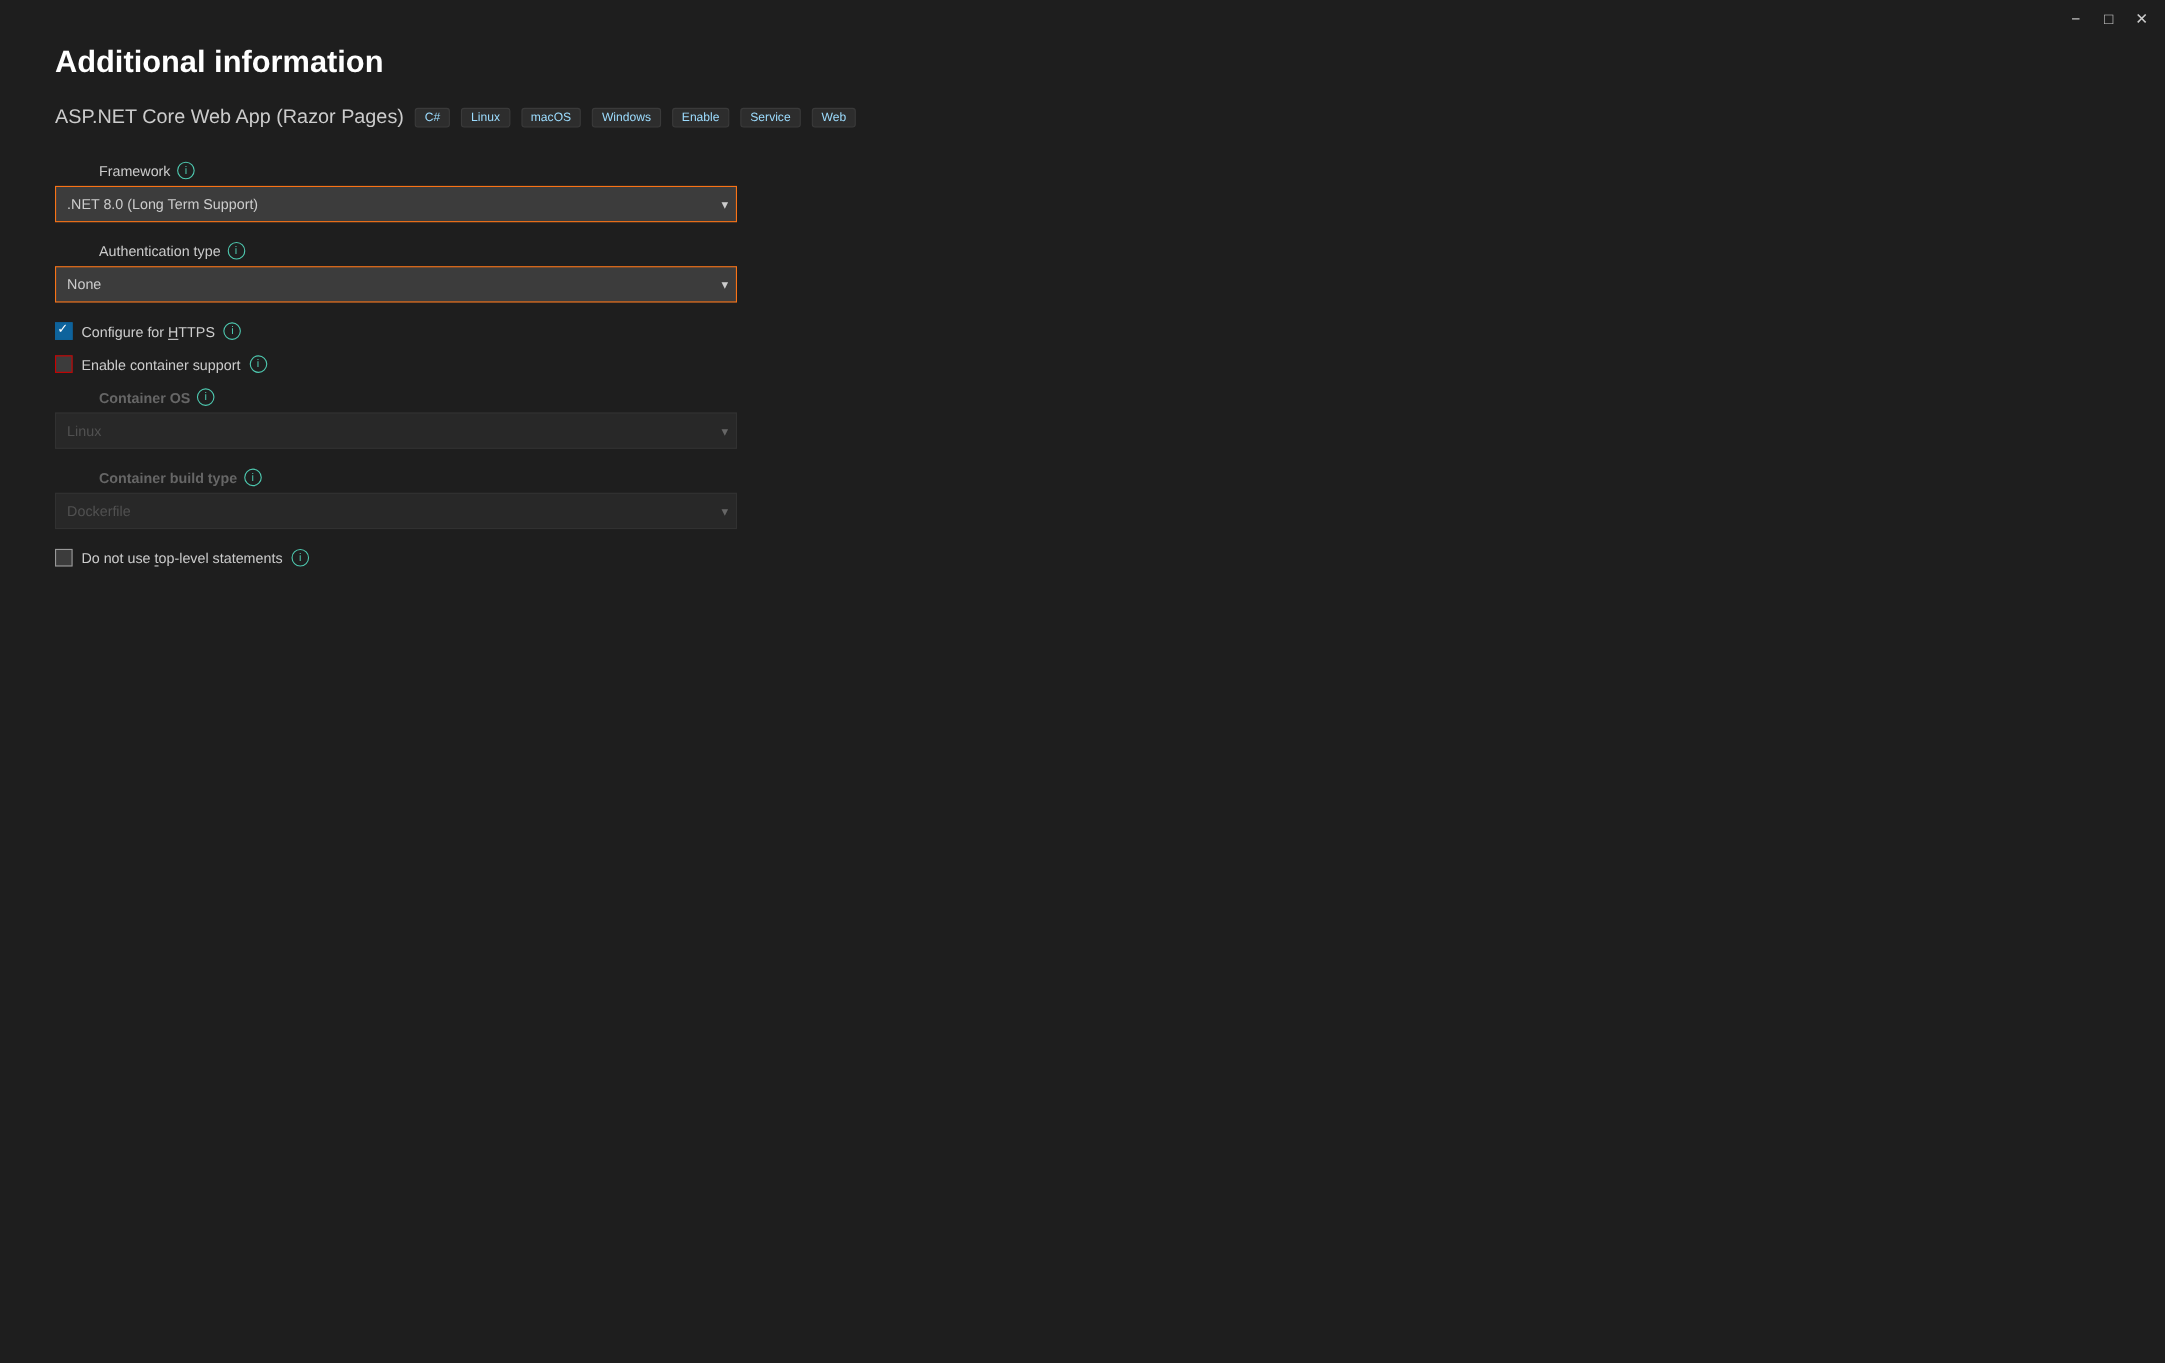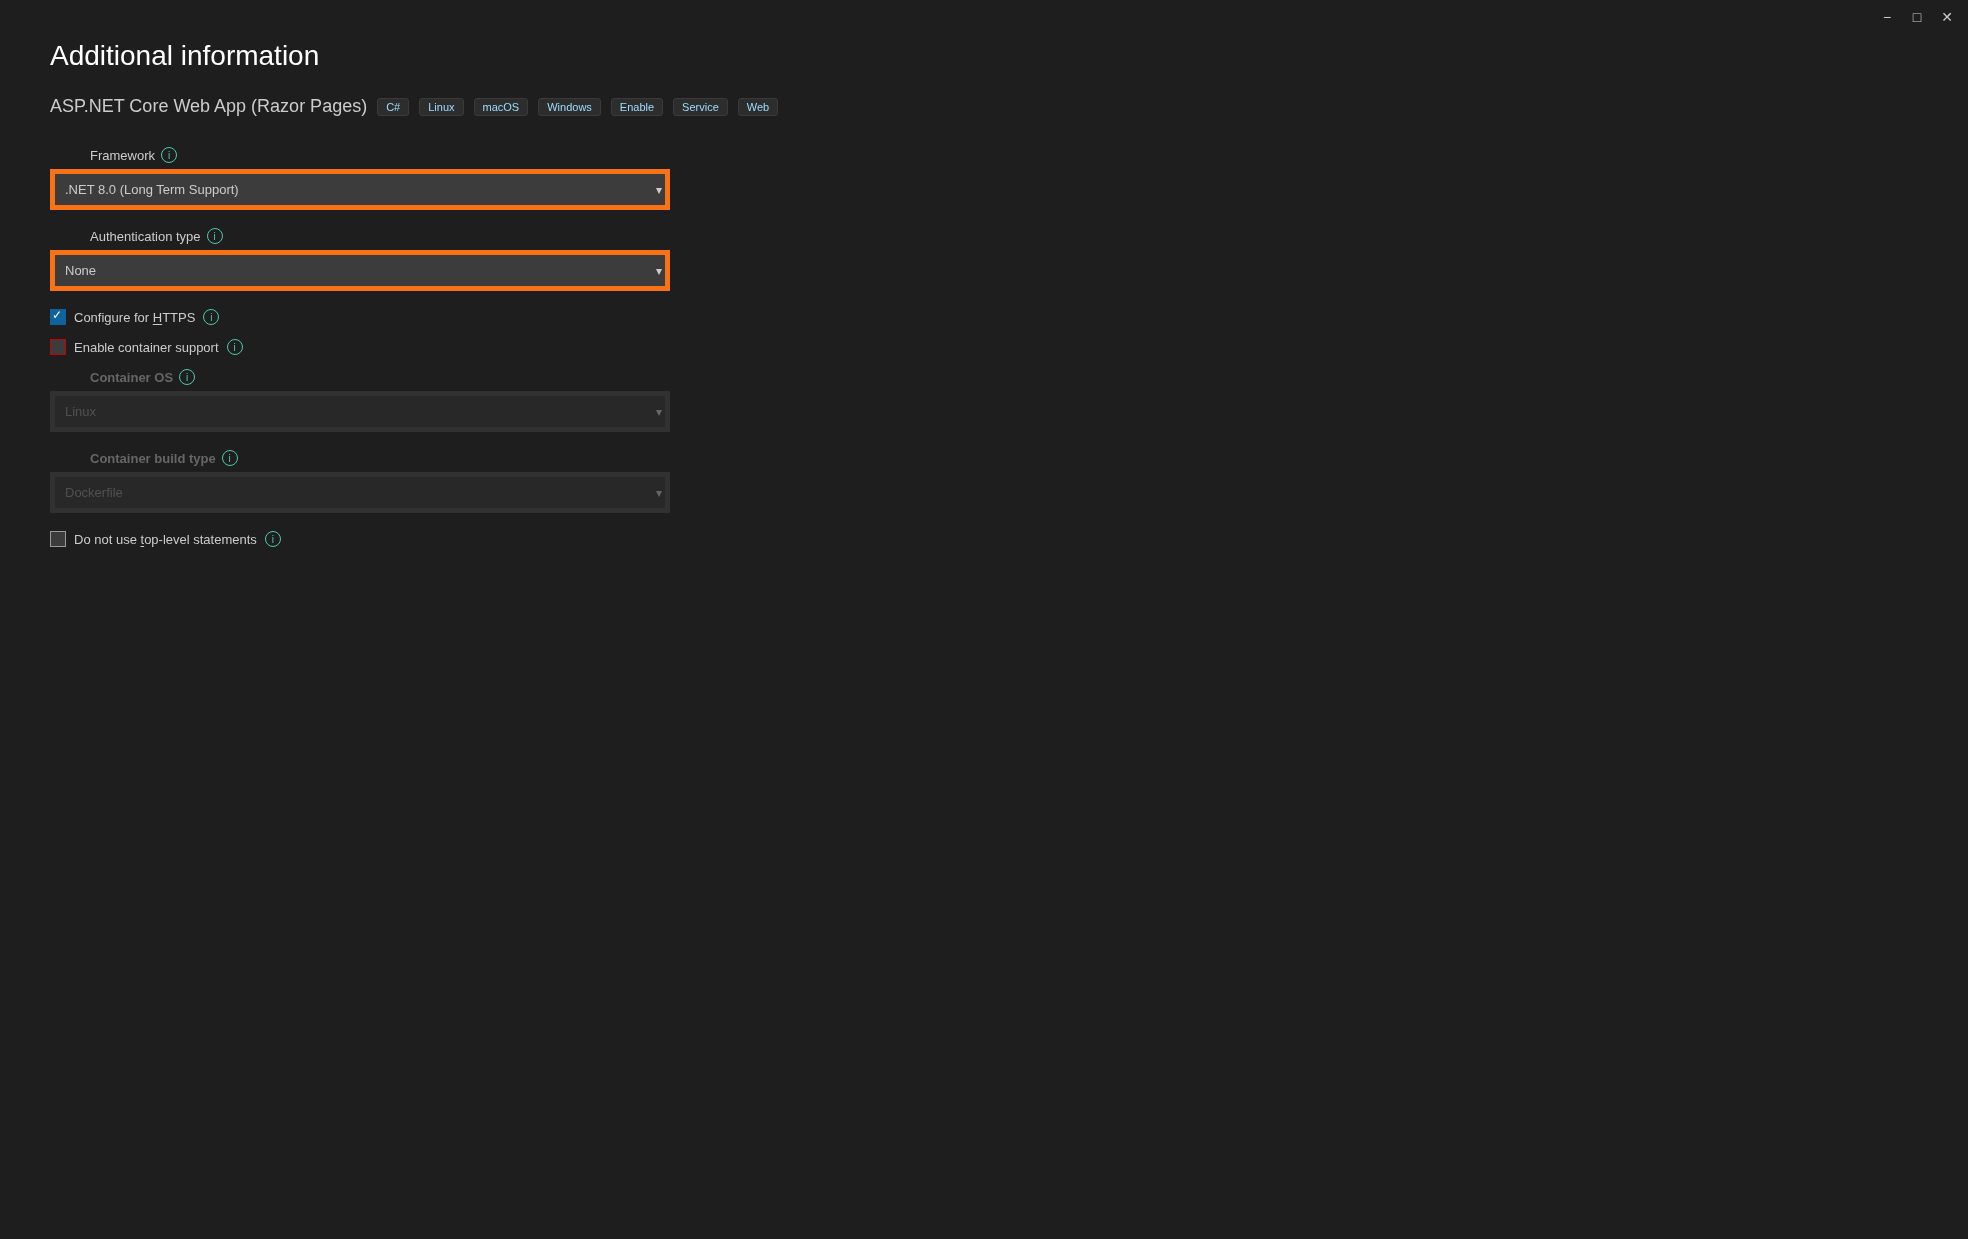--- a/index.html
+++ b/index.html
@@ -50,21 +50,21 @@
       border: none;
       outline: none;
     }
 
     .content {
       padding: 40px 50px;
     }
 
     .page-title {
       font-size: 28px;
-      font-weight: 400;
+      font-weight: 700;
       color: #ffffff;
       margin-bottom: 24px;
     }
 
     .subtitle-row {
       display: flex;
       align-items: center;
       gap: 10px;
       margin-bottom: 30px;
       flex-wrap: wrap;
@@ -121,21 +121,21 @@
     }
 
     .select-wrapper {
       position: relative;
       width: 100%;
     }
 
     .select-field {
       width: 100%;
       background-color: #3c3c3c;
-      border: 5px solid #f97316;
+      border: 1px solid #f97316;
       color: #cccccc;
       padding: 8px 30px 8px 10px;
       font-size: 13px;
       appearance: none;
       outline: none;
       cursor: pointer;
     }
 
     .select-field:disabled {
       background-color: #2d2d2d;

